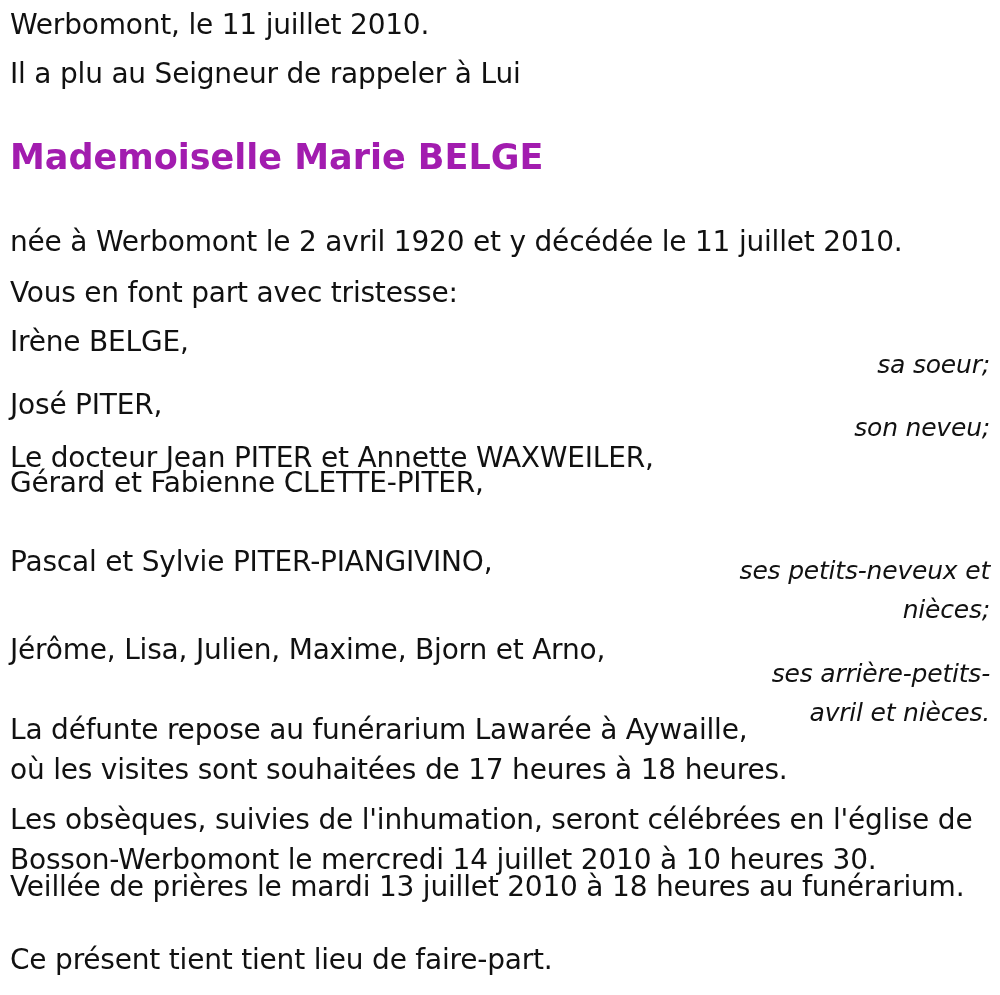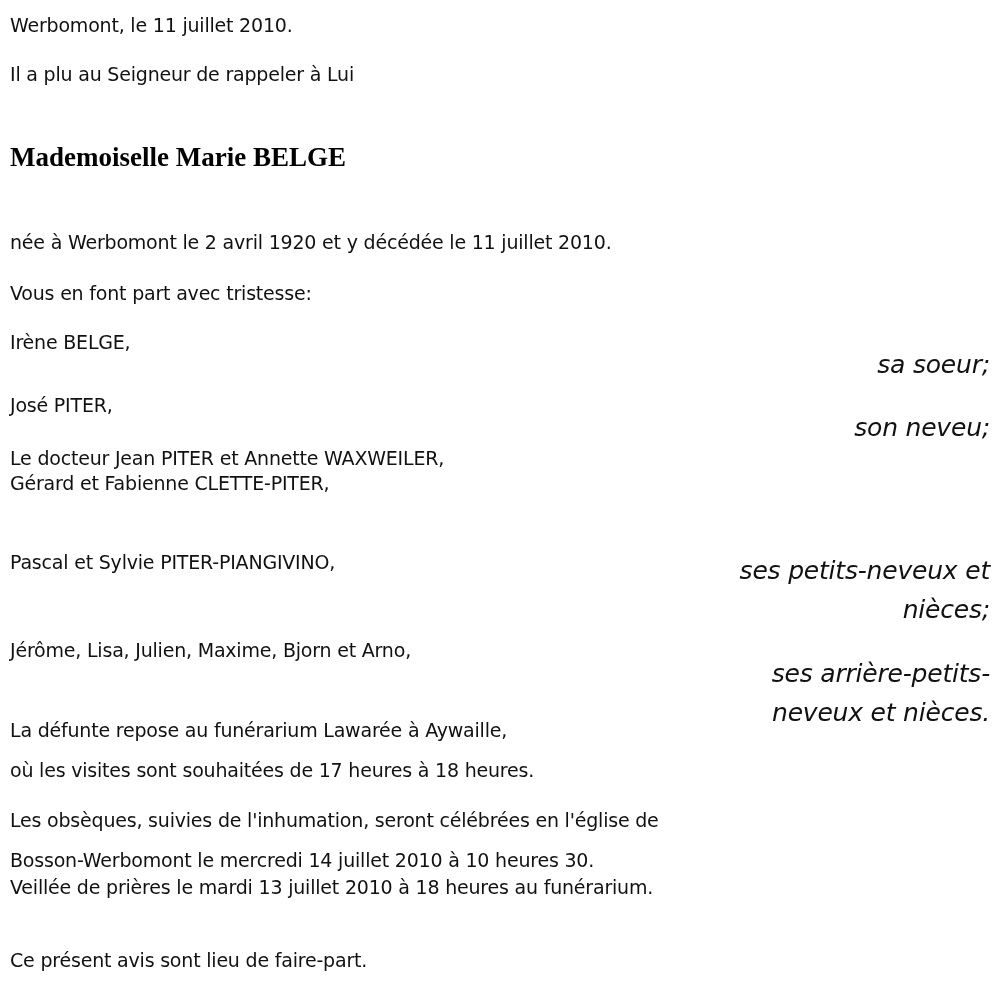--- a/index.html
+++ b/index.html
@@ -11,35 +11,34 @@
       width: 1000px;
       height: 995px;
       position: relative;
       overflow: hidden;
       font-family: "DejaVu Sans", sans-serif;
       color: #111111;
     }
     .line {
       position: absolute;
       left: 10px;
-      font-size: 19px;
+      font-size: 28px;
       line-height: 30px;
       white-space: nowrap;
       letter-spacing: -0.2px;
     }
     .title {
       position: absolute;
       left: 10px;
       top: 135px;
-      font-size: 27px;
+      font-size: 35px;
       line-height: 44px;
       font-weight: bold;
       white-space: nowrap;
-      color: #000000;
-      font-family: Liberation Serif, serif;
+      color: #a21caf;
     }
     .rel {
       position: absolute;
       right: 10px;
       font-size: 25px;
       line-height: 30px;
       font-style: italic;
       text-align: right;
       white-space: nowrap;
       letter-spacing: -0.2px;
@@ -65,25 +64,25 @@
   <div class="rel" style="top:413px;">son neveu;</div>
 
   <div class="line" style="top:443px;">Le docteur Jean PITER et Annette WAXWEILER,</div>
   <div class="line" style="top:468px;">Gérard et Fabienne CLETTE-PITER,</div>
   <div class="line" style="top:531px;margin-top:16px;">Pascal et Sylvie PITER-PIANGIVINO,</div>
   <div class="rel" style="top:556px;">ses petits-neveux et</div>
   <div class="rel" style="top:595px;">nièces;</div>
 
   <div class="line" style="top:635px;">Jérôme, Lisa, Julien, Maxime, Bjorn et Arno,</div>
   <div class="rel" style="top:659px;">ses arrière-petits-</div>
-  <div class="rel" style="top:698px;">neveux et nièces.</div>
+  <div class="rel" style="top:698px;">avril et nièces.</div>
 
   <div class="line" style="top:715px;">La défunte repose au funérarium Lawarée à Aywaille,</div>
   <div class="line" style="top:755px;">où les visites sont souhaitées de 17 heures à 18 heures.</div>
 
   <div class="line" style="top:805px;">Les obsèques, suivies de l'inhumation, seront célébrées en l'église de</div>
   <div class="line" style="top:845px;">Bosson-Werbomont le mercredi 14 juillet 2010 à 10 heures 30.</div>
 
   <div class="line" style="top:872px;">Veillée de prières le mardi 13 juillet 2010 à 18 heures au funérarium.</div>
 
-  <div class="line" style="top:945px;">Ce présent avis sont lieu de faire-part.</div>
+  <div class="line" style="top:945px;">Ce présent tient tient lieu de faire-part.</div>
 
 </div>
 
 </body></html>

